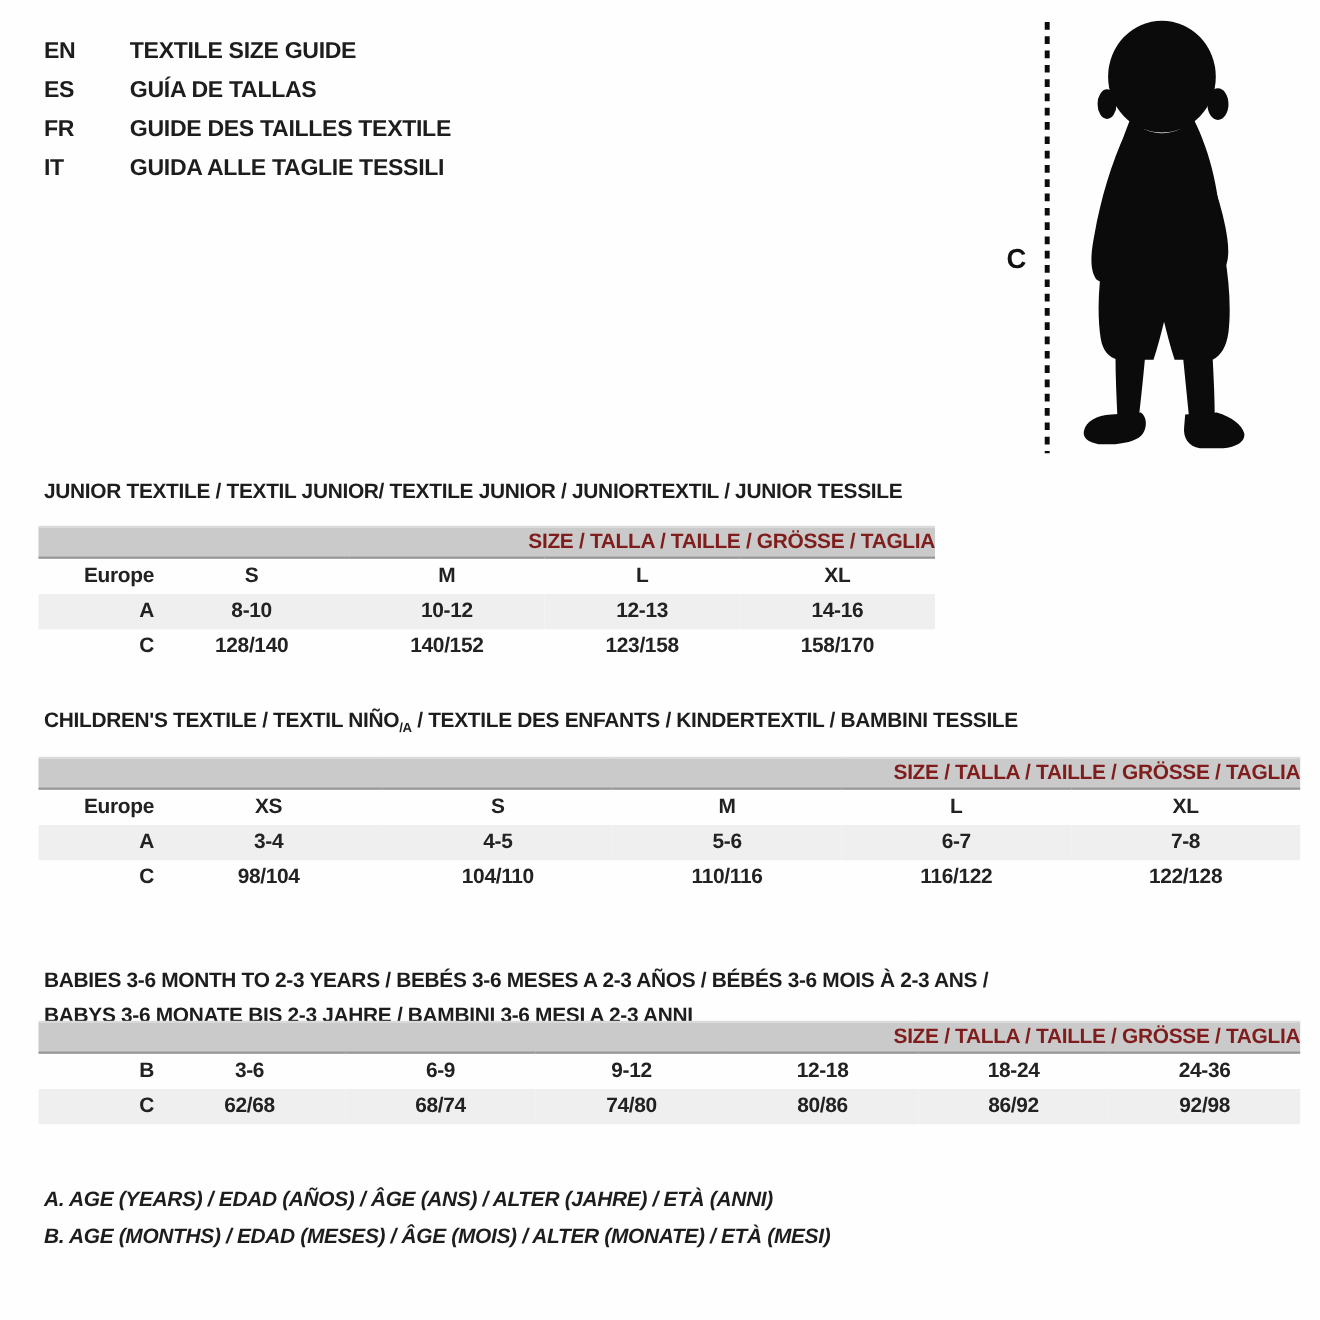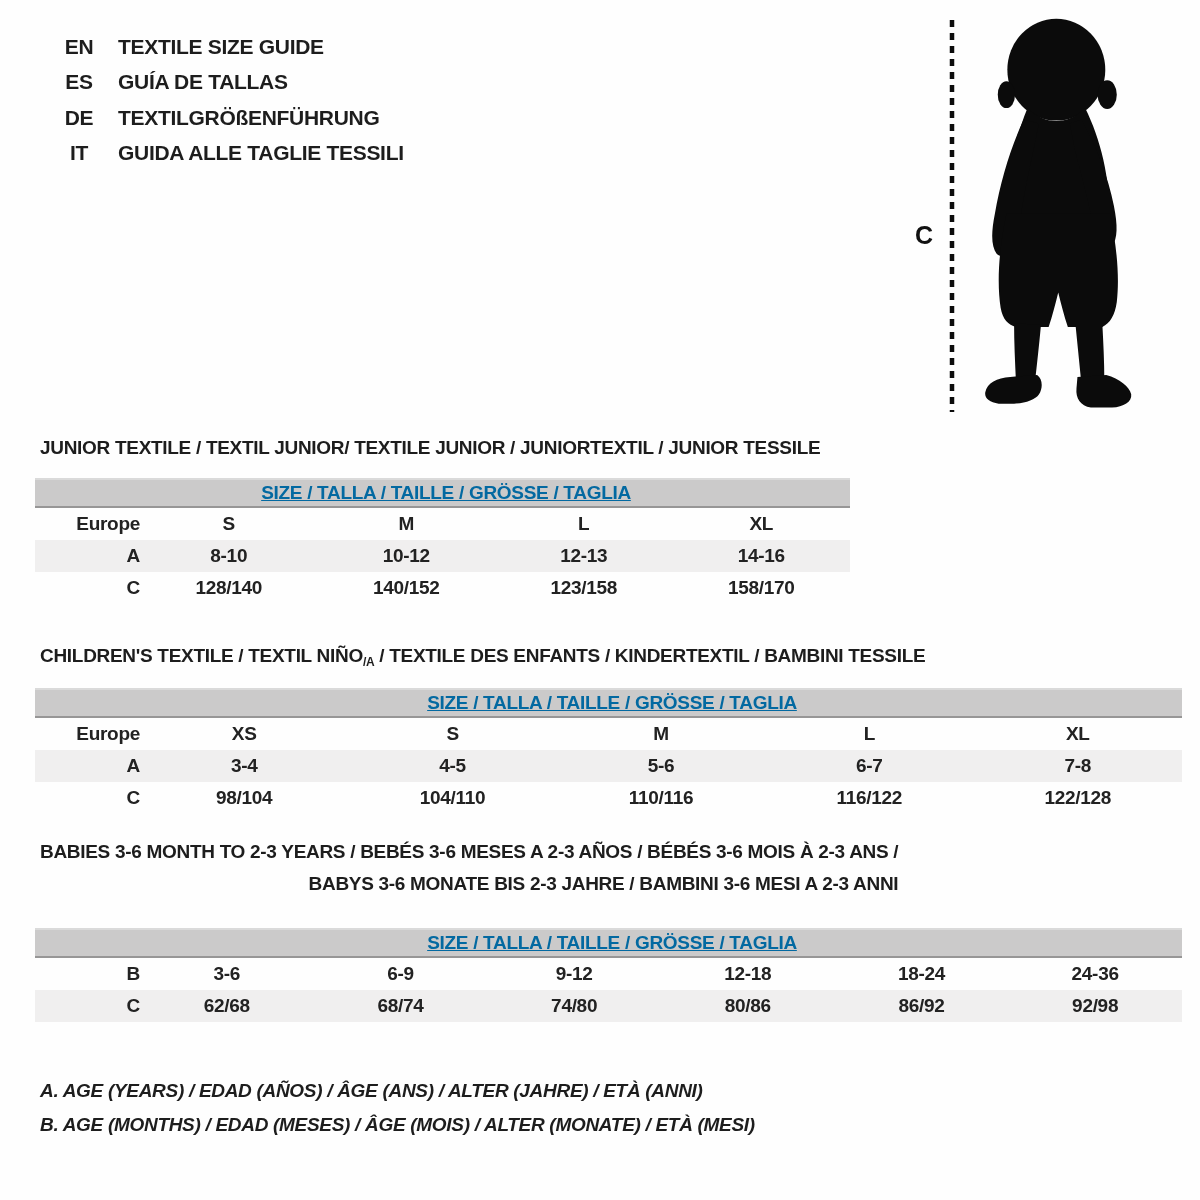--- a/index.html
+++ b/index.html
@@ -4,61 +4,61 @@
 <style>
   html,body{margin:0;padding:0;}
   body{
     width:1200px;height:1200px;position:relative;overflow:hidden;
     background:#fefefe;color:#1d1d1d;
     font-family:"Liberation Sans",sans-serif;font-weight:bold;
     letter-spacing:-0.3px;
   }
   
   .langs{position:absolute;left:40px;top:29px;font-size:21px;}
-  .lang-row{display:flex;align-items:center;height:35.5px;text-align:center;}
+  .lang-row{display:flex;align-items:center;height:35.5px;}
   .lang-code{width:78px;}
   
   .figure{position:absolute;left:905px;top:12px;width:285px;height:412px;}
   
   .section-title{position:absolute;left:40px;font-size:19px;white-space:nowrap;}
   #junior-title{top:437px;}
   #children-title{top:645px;}
-  #babies-title{top:836px;line-height:32px;text-align:right;}
+  #babies-title{top:876px;line-height:32px;}
   .subscript{font-size:12px;vertical-align:-4px;}
   
   table.size-table{position:absolute;border-collapse:collapse;table-layout:fixed;
     font-size:19px;font-weight:bold;color:#222;}
   #table-junior{left:35px;top:478px;width:815px;}
   #table-children{left:35px;top:688px;width:1147px;}
   #table-babies{left:35px;top:928px;width:1147px;}
   td{padding:0;height:32px;text-align:center;font-weight:bold;}
   td.size-bar{
-    background:#cbcaca;height:26px;text-align:center;padding-left:7px;color:#0369a1;
-    border-top:2px solid #dadada;border-bottom:2px solid #979696;text-decoration:underline;
+    background:#cbcaca;height:26px;text-align:right;padding-left:7px;color:#7f1d1d;
+    border-top:2px solid #dadada;border-bottom:2px solid #979696;
   }
   tr.shade td{background:#f0efef;}
   td.lbl{text-align:right;padding-left:7px;}
   
   .legend{position:absolute;left:40px;top:1074px;font-size:19px;line-height:33.5px;white-space:nowrap;font-style:italic;}
 </style>
 </head>
 <body>
 
 <div class="langs">
   <div class="lang-row">
     <span class="lang-code">EN</span>
     <span class="lang-title">TEXTILE SIZE GUIDE</span>
   </div>
   <div class="lang-row">
     <span class="lang-code">ES</span>
     <span class="lang-title">GUÍA DE TALLAS</span>
   </div>
   <div class="lang-row">
-    <span class="lang-code">DE</span>
-    <span class="lang-title">TEXTILGRÖßENFÜHRUNG</span>
+    <span class="lang-code">FR</span>
+    <span class="lang-title">GUIDE DES TAILLES TEXTILE</span>
   </div>
   <div class="lang-row">
     <span class="lang-code">IT</span>
     <span class="lang-title">GUIDA ALLE TAGLIE TESSILI</span>
   </div>
 </div>
 
 <div class="figure">
   <svg width="285" height="412" viewBox="0 0 285 412">
     <text x="10" y="232" font-size="25" font-weight="bold" fill="#111" font-family="Liberation Sans, sans-serif">C</text>

